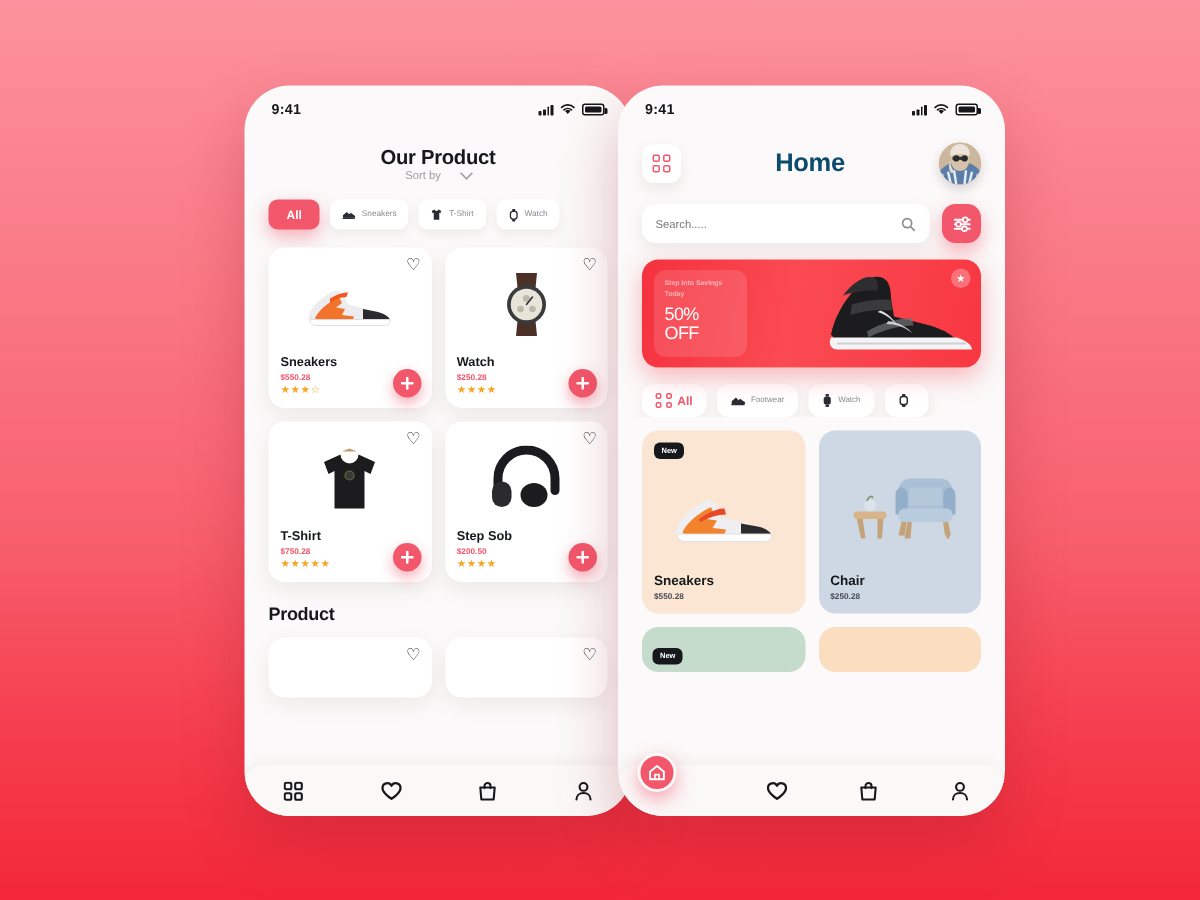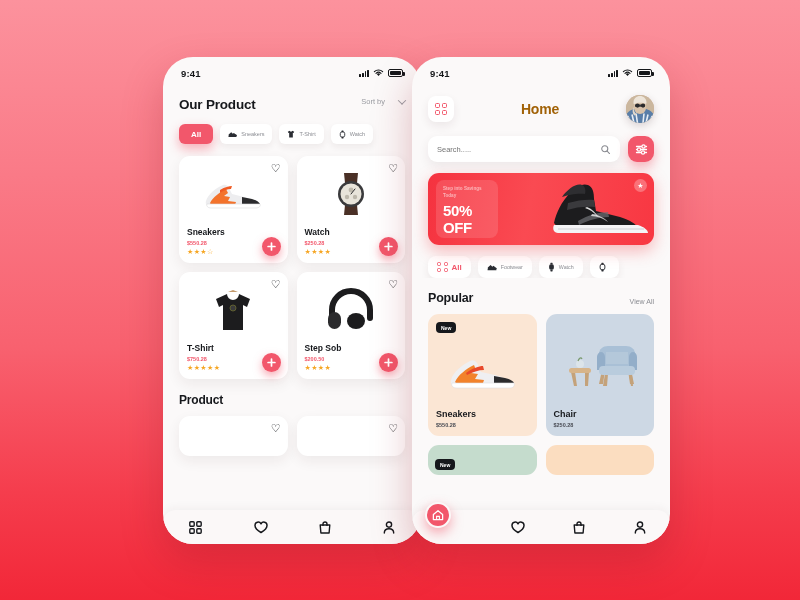--- a/index.html
+++ b/index.html
@@ -30,21 +30,21 @@
   .batt::before { content:''; position:absolute; right:-2.6px; top:2px; width:1.4px; height:3.5px; background:#15171A; border-radius:0 1px 1px 0; }
 
   .scroll { flex: 1 1 auto; overflow: hidden; position: relative; }
 
   
   .l-header { display: flex; align-items: center; justify-content: space-between; padding: 14px 16px 0; }
   .back-chev { width: 14px; height: 14px; position: relative; cursor: pointer; }
   .back-chev::before { content:''; position:absolute; left:4px; top:2px; width:8px; height:8px; border-left:1.6px solid #2A2D33; border-bottom:1.6px solid #2A2D33; transform: rotate(45deg); }
   .l-title { font-size: 14.5px; font-weight: bold; color: #16181C; letter-spacing: -.2px; }
   .search-btn { width: 24px; height: 24px; border-radius: 7px; background: #F2576B; display:flex; align-items:center; justify-content:center; box-shadow: 0 4px 9px rgba(242,87,107,.45); }
-  .sec-row { display:flex; align-items:flex-start; justify-content:space-between; padding: 14px 16px 0; }
+  .sec-row { display:flex; align-items:center; justify-content:space-between; padding: 14px 16px 0; flex-direction: column; }
   .sec-title { font-size: 13.5px; font-weight: bold; color: #16181C; letter-spacing:-.2px; }
   .sortby { display:flex; align-items:center; gap:14px; font-size:7.5px; color:#9A9CA2; }
   .chev-d { width:6px;height:6px; border-right:1.2px solid #9A9CA2; border-bottom:1.2px solid #9A9CA2; transform: rotate(45deg) translate(-1px,-1px); }
 
   .chips { display:flex; gap:7px; padding: 12px 16px 0; }
   .chip { height: 20px; border-radius: 6px; background:#fff; display:flex; align-items:center; gap:4px; padding: 0 8px; font-size:5.5px; color:#8A8C92; box-shadow: 0 3px 7px rgba(60,30,35,.07); white-space:nowrap; }
   .chip.active { background:#F2576B; color:#fff; font-size:8px; font-weight:bold; padding: 0 12px; box-shadow: 0 5px 11px rgba(242,87,107,.45); }
 
   .grid2 { display:grid; grid-template-columns: 1fr 1fr; gap: 9px; padding: 12px 16px 0; }
   .pcard { background:#fff; border-radius:11px; padding:8px; position:relative; box-shadow: 0 5px 14px rgba(60,30,35,.07); }
@@ -56,32 +56,32 @@
   .add-btn { position:absolute; right:7px; bottom:7px; width:19px; height:19px; border-radius:50%; background:#F2576B; color:#fff; display:flex; align-items:center; justify-content:center; font-size:13px; line-height:0; box-shadow: 0 4px 9px rgba(242,87,107,.5); }
   .trending { font-size:12px; font-weight:bold; color:#16181C; padding: 14px 16px 0; letter-spacing:-.2px; }
   .peek { display:grid; grid-template-columns:1fr 1fr; gap:9px; padding: 9px 16px 0; }
   .peek .pcard { height: 40px; }
 
   
   .r-header { display:flex; align-items:center; justify-content:space-between; padding: 12px 16px 0; }
   .grid-btn { width:26px; height:26px; border-radius:8px; background:#fff; display:flex;align-items:center;justify-content:center; box-shadow:0 4px 10px rgba(60,30,35,.08); }
   .gdots { display:grid; grid-template-columns:1fr 1fr; gap:2.5px; }
   .gdots i { display:block; width:5px;height:5px; border:1.3px solid #F2576B; border-radius:1.5px; }
-  .r-title { font-size:14px; font-weight:bold; color:#a16207; letter-spacing:-.2px; }
+  .r-title { font-size:17px; font-weight:bold; color:#0c4a6e; letter-spacing:-.2px; }
   .avatar { width:28px;height:28px;border-radius:50%; overflow:hidden; background:#C8A88C; position:relative; box-shadow:0 3px 8px rgba(60,30,35,.18); }
 
   .searchrow { display:flex; align-items:center; gap:8px; padding: 13px 16px 0; }
   .searchbox { flex:1; height:26px; background:#fff; border-radius:9px; display:flex; align-items:center; padding: 0 9px; box-shadow:0 4px 11px rgba(60,30,35,.08); }
   .searchbox input { flex:1; border:none; outline:none; font-size:7.5px; color:#8A8C92; font-family:"Liberation Sans",sans-serif; background:transparent; }
   .filter-btn { width:26px;height:26px;border-radius:9px;background:#F2576B; display:flex;align-items:center;justify-content:center; box-shadow:0 5px 11px rgba(242,87,107,.45); }
 
   .banner { margin: 11px 16px 0; height: 72px; border-radius: 11px; background: linear-gradient(100deg, #F5323F 0%, #FA4A52 45%, #F83742 100%); position:relative; overflow:hidden; box-shadow:0 6px 16px rgba(242,60,70,.35); }
   .banner-pad { position:absolute; left:8px; top:7px; bottom:7px; width:62px; border-radius:8px; background:rgba(255,255,255,.13); padding:6px 7px; }
   .b-sub { font-size:4.6px; color:rgba(255,255,255,.55); line-height:1.45; font-weight:bold; }
-  .b-off { font-size:15px; color:#fff; font-weight:bold; line-height:1.08; margin-top:4px; letter-spacing:-.4px; }
+  .b-off { font-size:12px; color:#fff; font-weight:normal; line-height:1.08; margin-top:4px; letter-spacing:-.4px; }
   .b-star { position:absolute; right:7px; top:6px; width:13px;height:13px;border-radius:50%; background:rgba(255,255,255,.28); color:#fff; font-size:7px; display:flex;align-items:center;justify-content:center; }
 
   .r-chips { display:flex; gap:7px; padding: 11px 0 0 16px; overflow:hidden; }
   .rchip { height:22px; border-radius:8px; background:#fff; display:flex; align-items:center; gap:4px; padding:0 9px; font-size:5.3px; color:#8A8C92; box-shadow:0 4px 9px rgba(60,30,35,.07); white-space:nowrap; flex:0 0 auto; }
   .rchip.active { color:#F2576B; font-weight:bold; font-size:8px; }
   .rchip .gdots i { width:4px;height:4px; }
 
   .pop-row { display:flex; align-items:flex-end; justify-content:space-between; padding: 13px 16px 0; }
   .pop-title { font-size:12.5px; font-weight:bold; color:#16181C; letter-spacing:-.2px; }
   .viewall { font-size:7px; color:#8A8C92; }
@@ -393,24 +393,20 @@
       <span class="rchip">
         <svg width="7" height="10" viewBox="0 0 8 11">
             <rect x="1.3" y="2.4" width="5.4" height="6.2" rx="2" stroke="#2A2D33" stroke-width="1.1" fill="none"></rect>
             <rect x="2.7" y=".5" width="2.6" height="2" rx=".6" fill="#2A2D33"></rect>
             <rect x="2.7" y="8.5" width="2.6" height="2" rx=".6" fill="#2A2D33"></rect>
           </svg>
         <span></span>
       </span>
     </div>
 
-    <div class="pop-row">
-      <span class="pop-title">Popular</span>
-      <span class="viewall">View All</span>
-    </div>
 
     <div class="pop-grid">
       <div class="popcard" id="pop0" style="background: rgb(251, 230, 212);">
         <span class="newbadge">New</span>
         <div class="popthumb">
           <svg width="72" height="40" viewBox="0 0 72 40">
             <path d="M5 29c2-8 11-15 19-19 4-2 7 1 8 4l3 7 14 3c7 2 12 4 14 7 1 2 0 4-3 4H10c-4 0-6-3-5-6z" fill="#EFEFF1"></path>
             <path d="M9 31c3-7 11-13 19-17l2 5-5 3 7 1-3 5 9 1-1 3H10z" fill="#F2822B"></path>
             <path d="M20 22c7-5 13-7 17-7l1 4c-5 0-12 2-17 5z" fill="#E8482A"></path>
             <path d="M48 25l11 2c5 1 8 3 9 5H48z" fill="#2B2B2D"></path>

